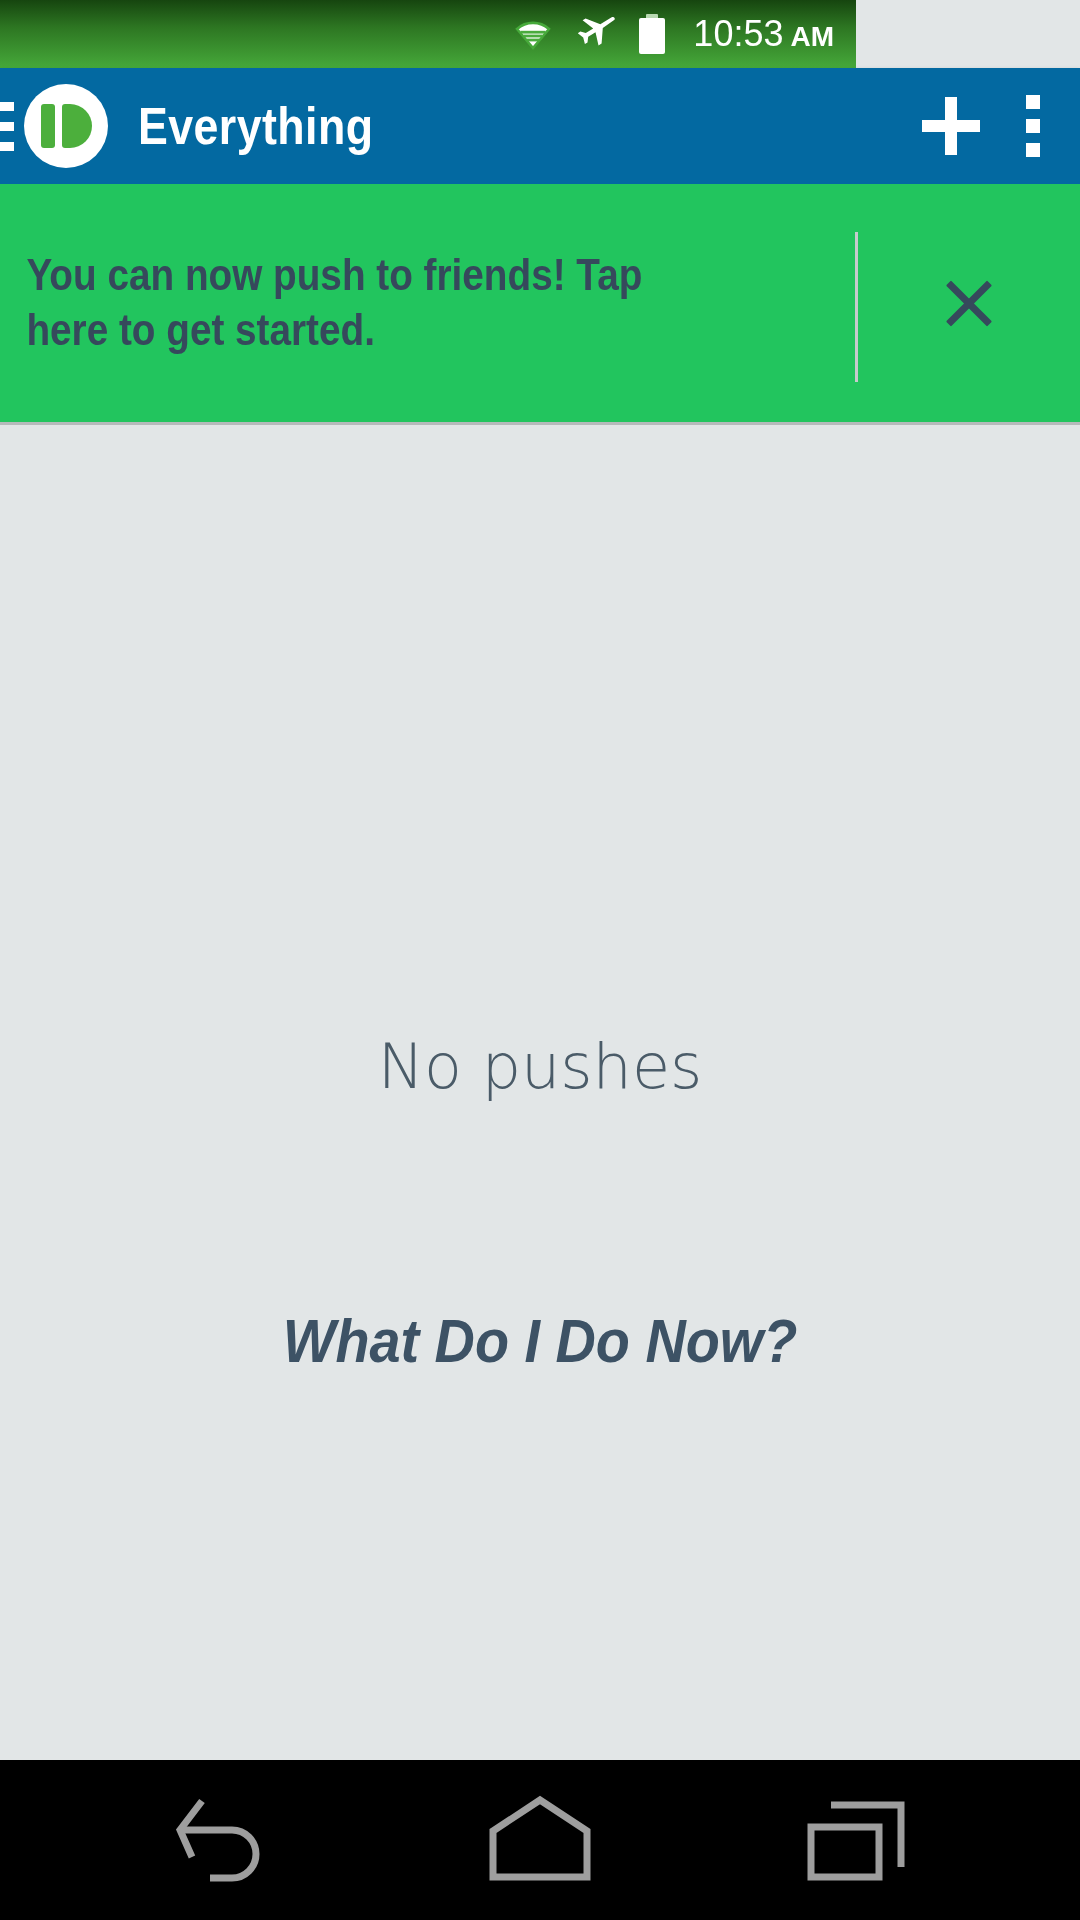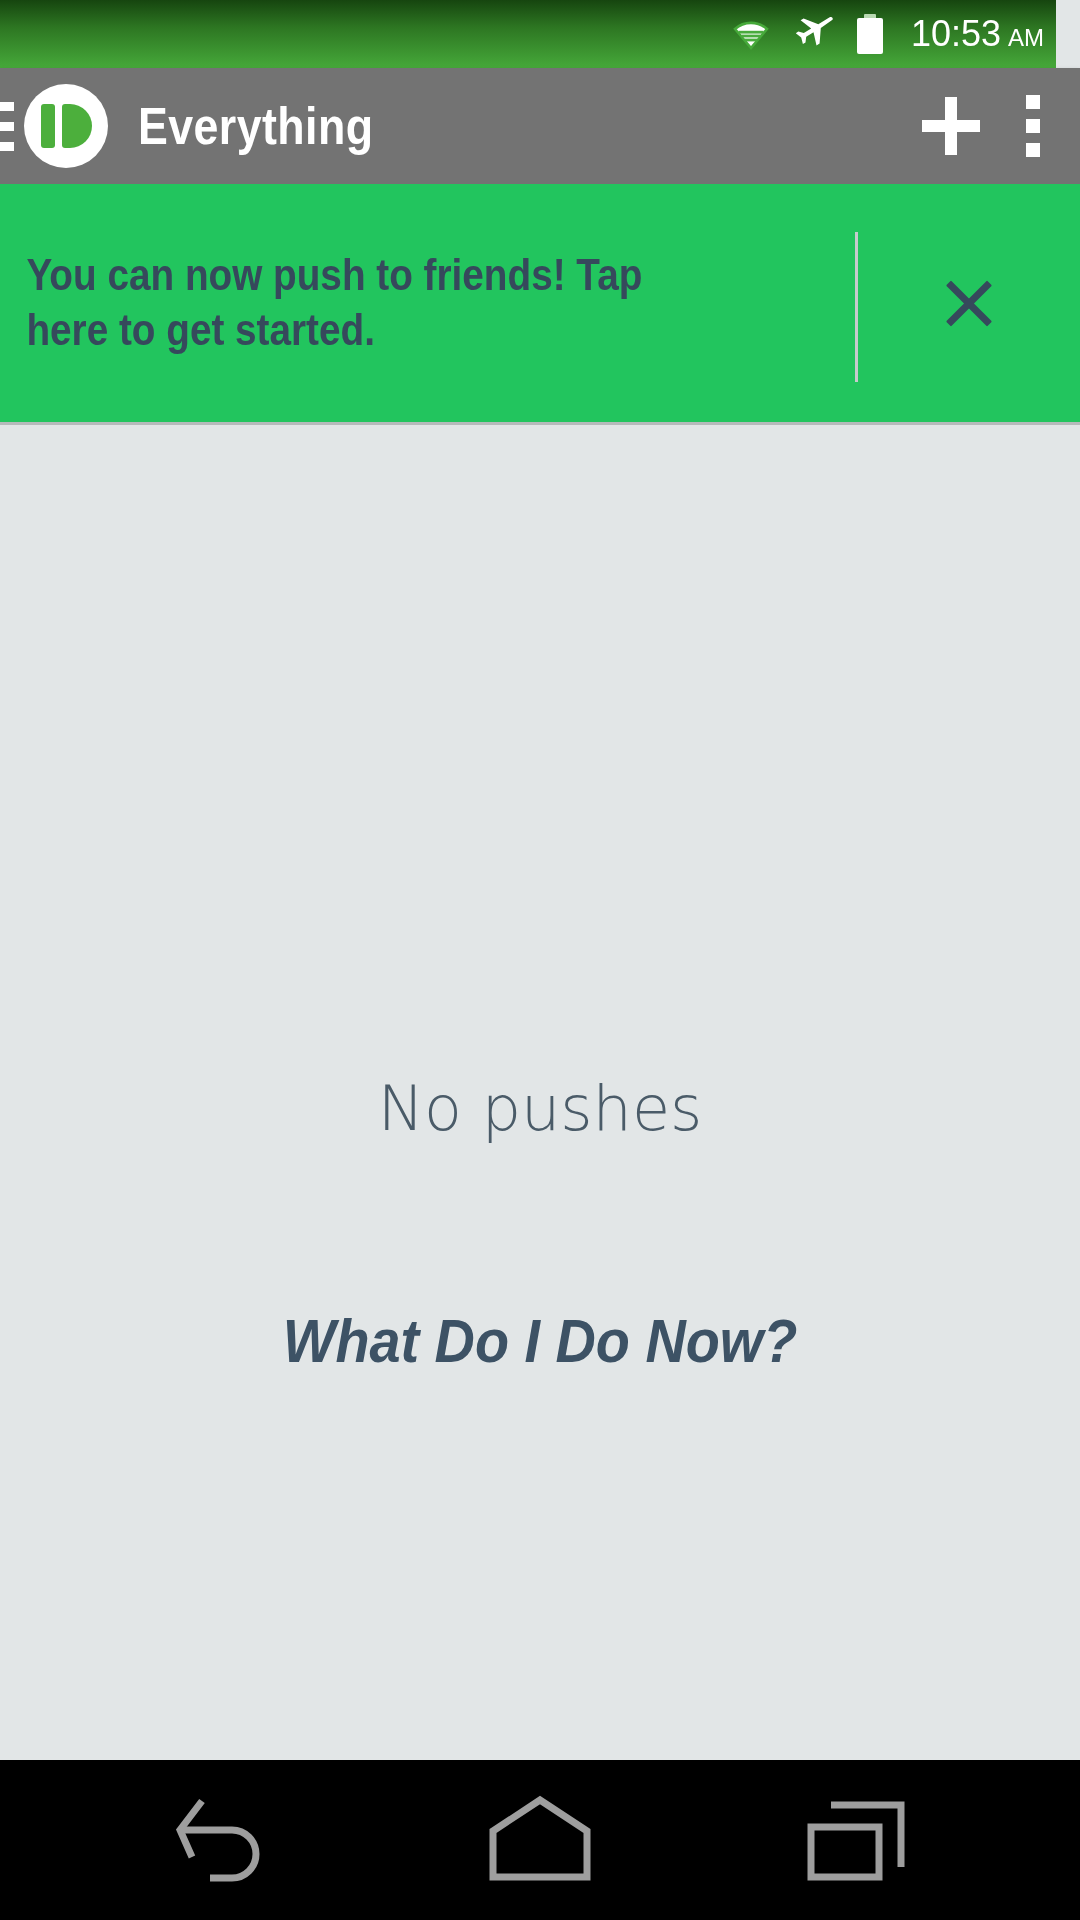--- a/index.html
+++ b/index.html
@@ -7,24 +7,24 @@
     width:1080px; height:1920px;
     background:#e2e6e7;
     font-family:"Liberation Sans", sans-serif;
     overflow:hidden;
   }
 
   #screen { position:relative; width:1080px; height:1920px; overflow:hidden; }
 
   
   .status-bar {
-    position:absolute; top:0; left:0; width:1056px; height:68px;
+    position:absolute; top:0; left:0; width:856px; height:68px;
     background:linear-gradient(to bottom, #16450f 0%, #2d7622 40%, #46a93a 100%);
     display:flex; align-items:center; justify-content:flex-end;
-    padding-right:12px;
+    padding-right:22px;
   }
   .status-icons { display:flex; align-items:center; gap:22px; }
 
   .wifi-icon { width:40px; height:32px; position:relative; }
   .wifi-icon svg { display:block; }
 
   .airplane-icon { width:42px; height:38px; }
   .airplane-icon svg { display:block; }
 
   .battery-icon { width:26px; height:40px; position:relative; }
@@ -35,26 +35,26 @@
   .battery-body {
     position:absolute; top:4px; left:0; width:26px; height:36px;
     background:#fff; border-radius:2px;
   }
 
   .clock {
     color:#ffffff; font-size:36px; letter-spacing:0px;
     font-family:"Liberation Sans", sans-serif; white-space:nowrap;
     display:flex; align-items:baseline; gap:7px; margin-left:6px;
   }
-  .clock .ampm { font-size:24px; }
+  .clock .ampm { font-size:28px;font-weight:bold; }
 
   
   .action-bar {
     position:absolute; top:68px; left:0; width:1080px; height:116px;
-    background:#737373;
+    background:#0369a1;
     display:flex; align-items:center;
     box-shadow:0 2px 4px rgba(0,0,0,0.25);
   }
 
   .hamburger {
     width:36px; height:60px; margin-left:-22px;
     display:flex; flex-direction:column; justify-content:center; gap:11px;
     flex-shrink:0;
   }
   .hamburger span { display:block; width:36px; height:9px; background:#fff; }
@@ -123,21 +123,20 @@
 
   
   .content {
     position:absolute; top:425px; left:0; width:1080px; height:1335px;
     background:#e2e6e7;
   }
   .empty-label {
     position:absolute; top:605px; left:0; width:1080px;
     text-align:center; color:#4a5b68; font-size:62px; font-weight:300;
     font-family:"DejaVu Sans", sans-serif;
-    margin-top:42px;
   }
   .promo-title {
     position:absolute; top:880px; left:0; width:1080px;
     text-align:center; color:#3d5265; font-size:62px;
     font-weight:bold; font-style:italic;
     font-family:"Liberation Sans", sans-serif;
     transform:scaleX(0.9); transform-origin:center center;
   }
 
   

